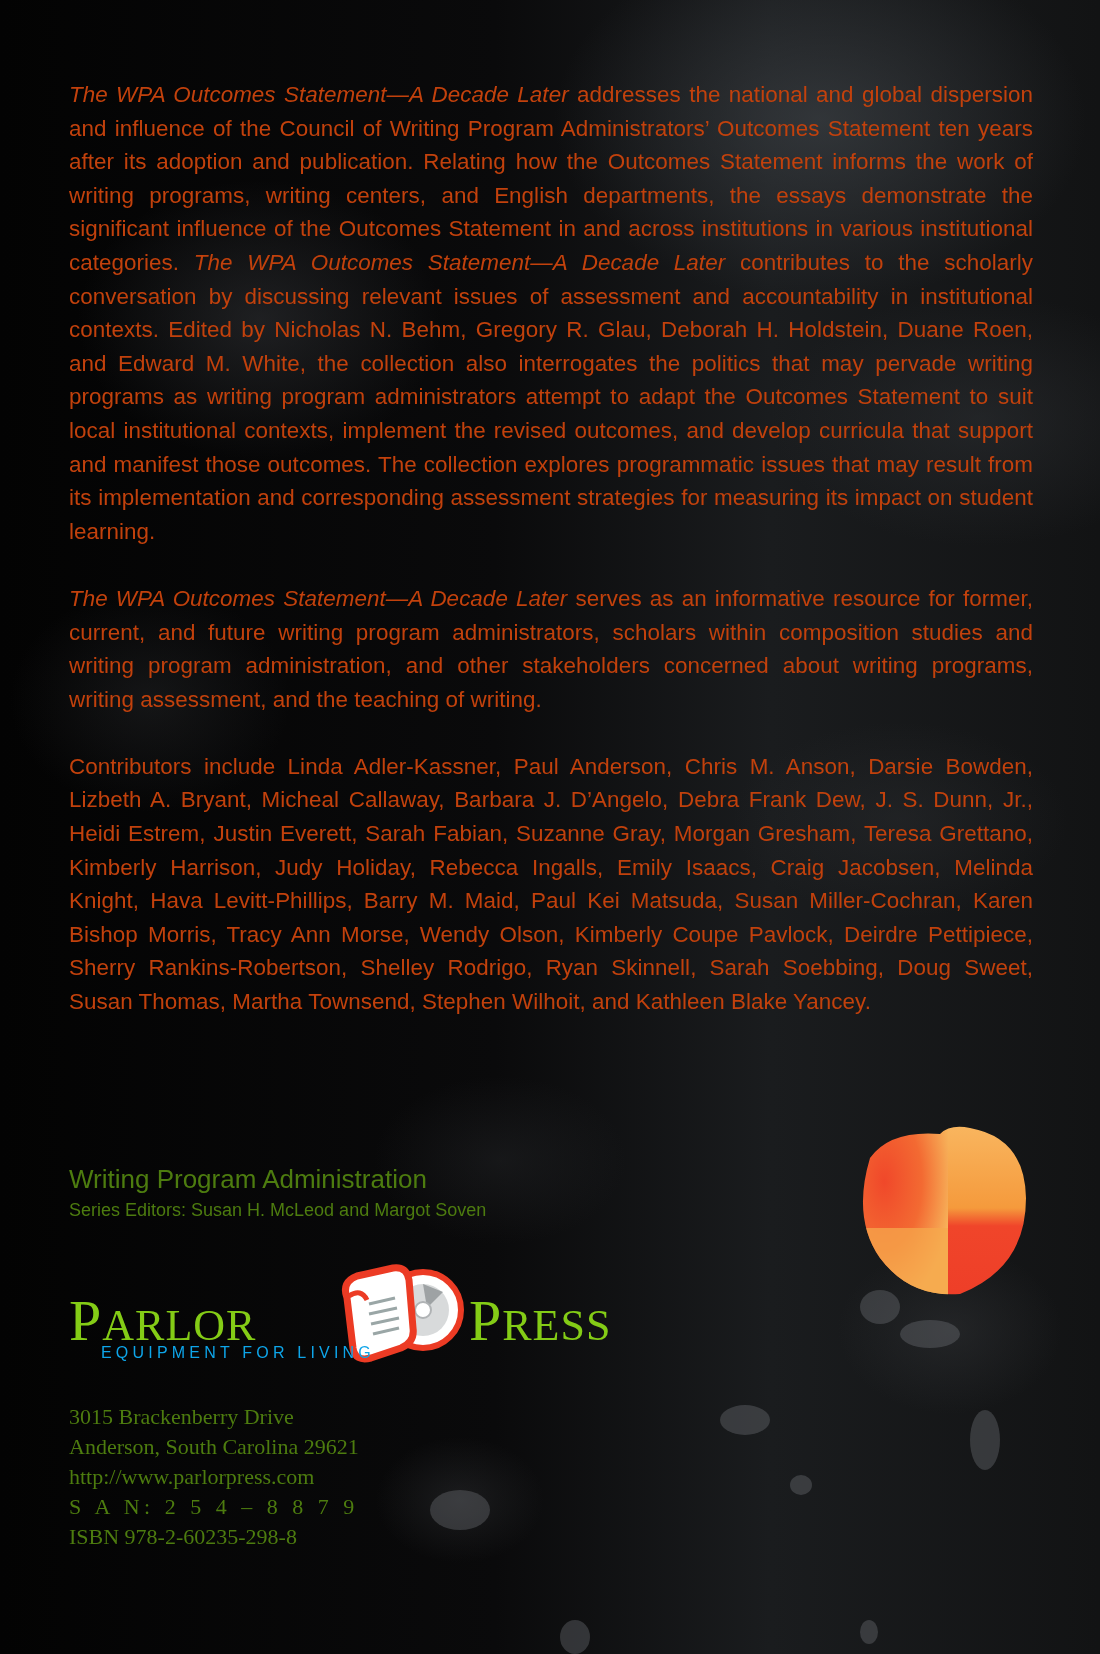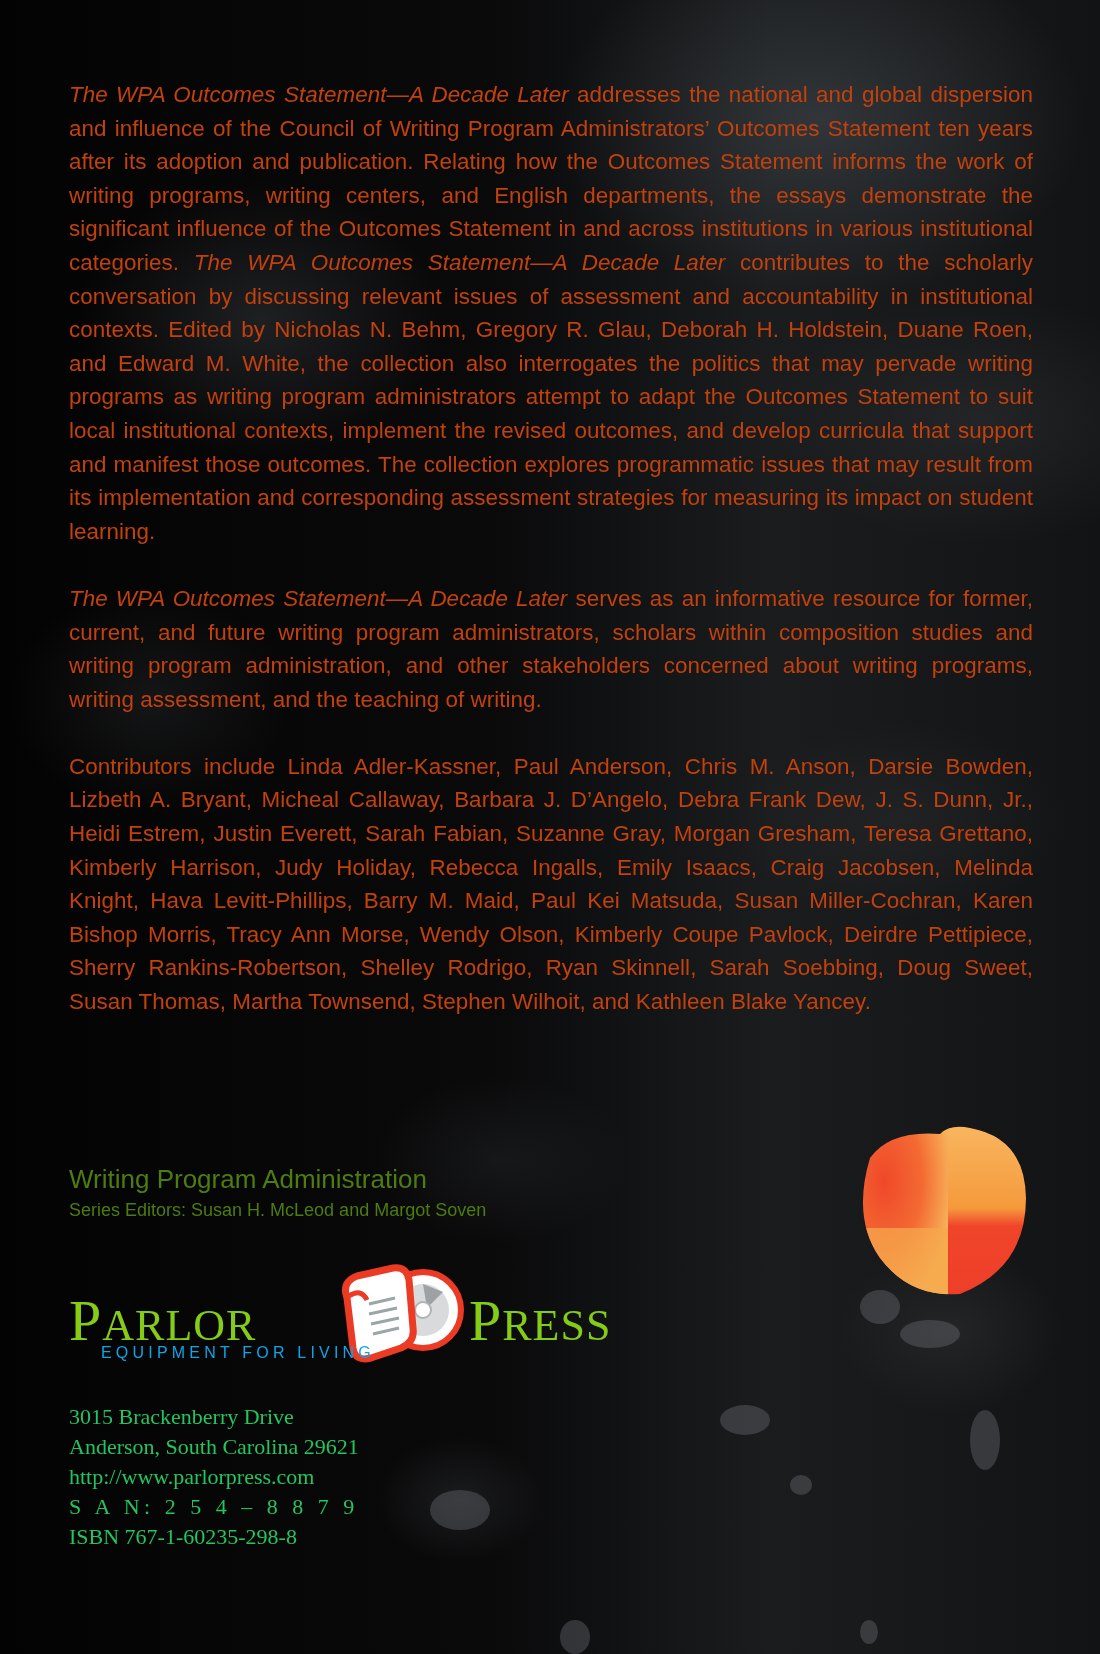--- a/index.html
+++ b/index.html
@@ -52,21 +52,21 @@
   .logo-press { left: 400px; }
   .logo-mark { position: absolute; left: 262px; top: -8px; width: 140px; height: 110px; }
   .tagline {
     position: absolute; left: 32px; top: 74px;
     color: #0ea5e9;
     font-family: "Liberation Sans", sans-serif;
     font-size: 16px; letter-spacing: 4.2px;
   }
   .address {
     position: absolute; left: 69px; top: 1402px;
-    color: #22c55e;
+    color: #4d7c0f;
     font-family: "Liberation Serif", serif;
     font-size: 22px; line-height: 30px;
   }
   .address .san { letter-spacing: 4.5px; }
   .fruit { position: absolute; left: 850px; top: 1118px; width: 180px; height: 180px; }
 </style>
 </head>
 <body>
 
 <div class="bg">
@@ -109,21 +109,21 @@
   </svg>
   <div class="logo-word logo-press"><span>P</span><span class="small">RESS</span></div>
   <div class="tagline">EQUIPMENT FOR LIVING</div>
 </div>
 
 <div class="address">
   <div>3015 Brackenberry Drive</div>
   <div>Anderson, South Carolina 29621</div>
   <div>http://www.parlorpress.com</div>
   <div class="san">S A N: 2 5 4 – 8 8 7 9</div>
-  <div>ISBN 767-1-60235-298-8</div>
+  <div>ISBN 978-2-60235-298-8</div>
 </div>
 
 <svg class="fruit" viewBox="0 0 180 180">
   <defs>
     <radialGradient id="pg1" cx="35%" cy="35%" r="70%">
       <stop offset="0%" stop-color="#f0482a"></stop>
       <stop offset="55%" stop-color="#f36a32"></stop>
       <stop offset="100%" stop-color="#f7b35a"></stop>
     </radialGradient>
     <linearGradient id="pg2" x1="0" y1="0" x2="0" y2="1">

